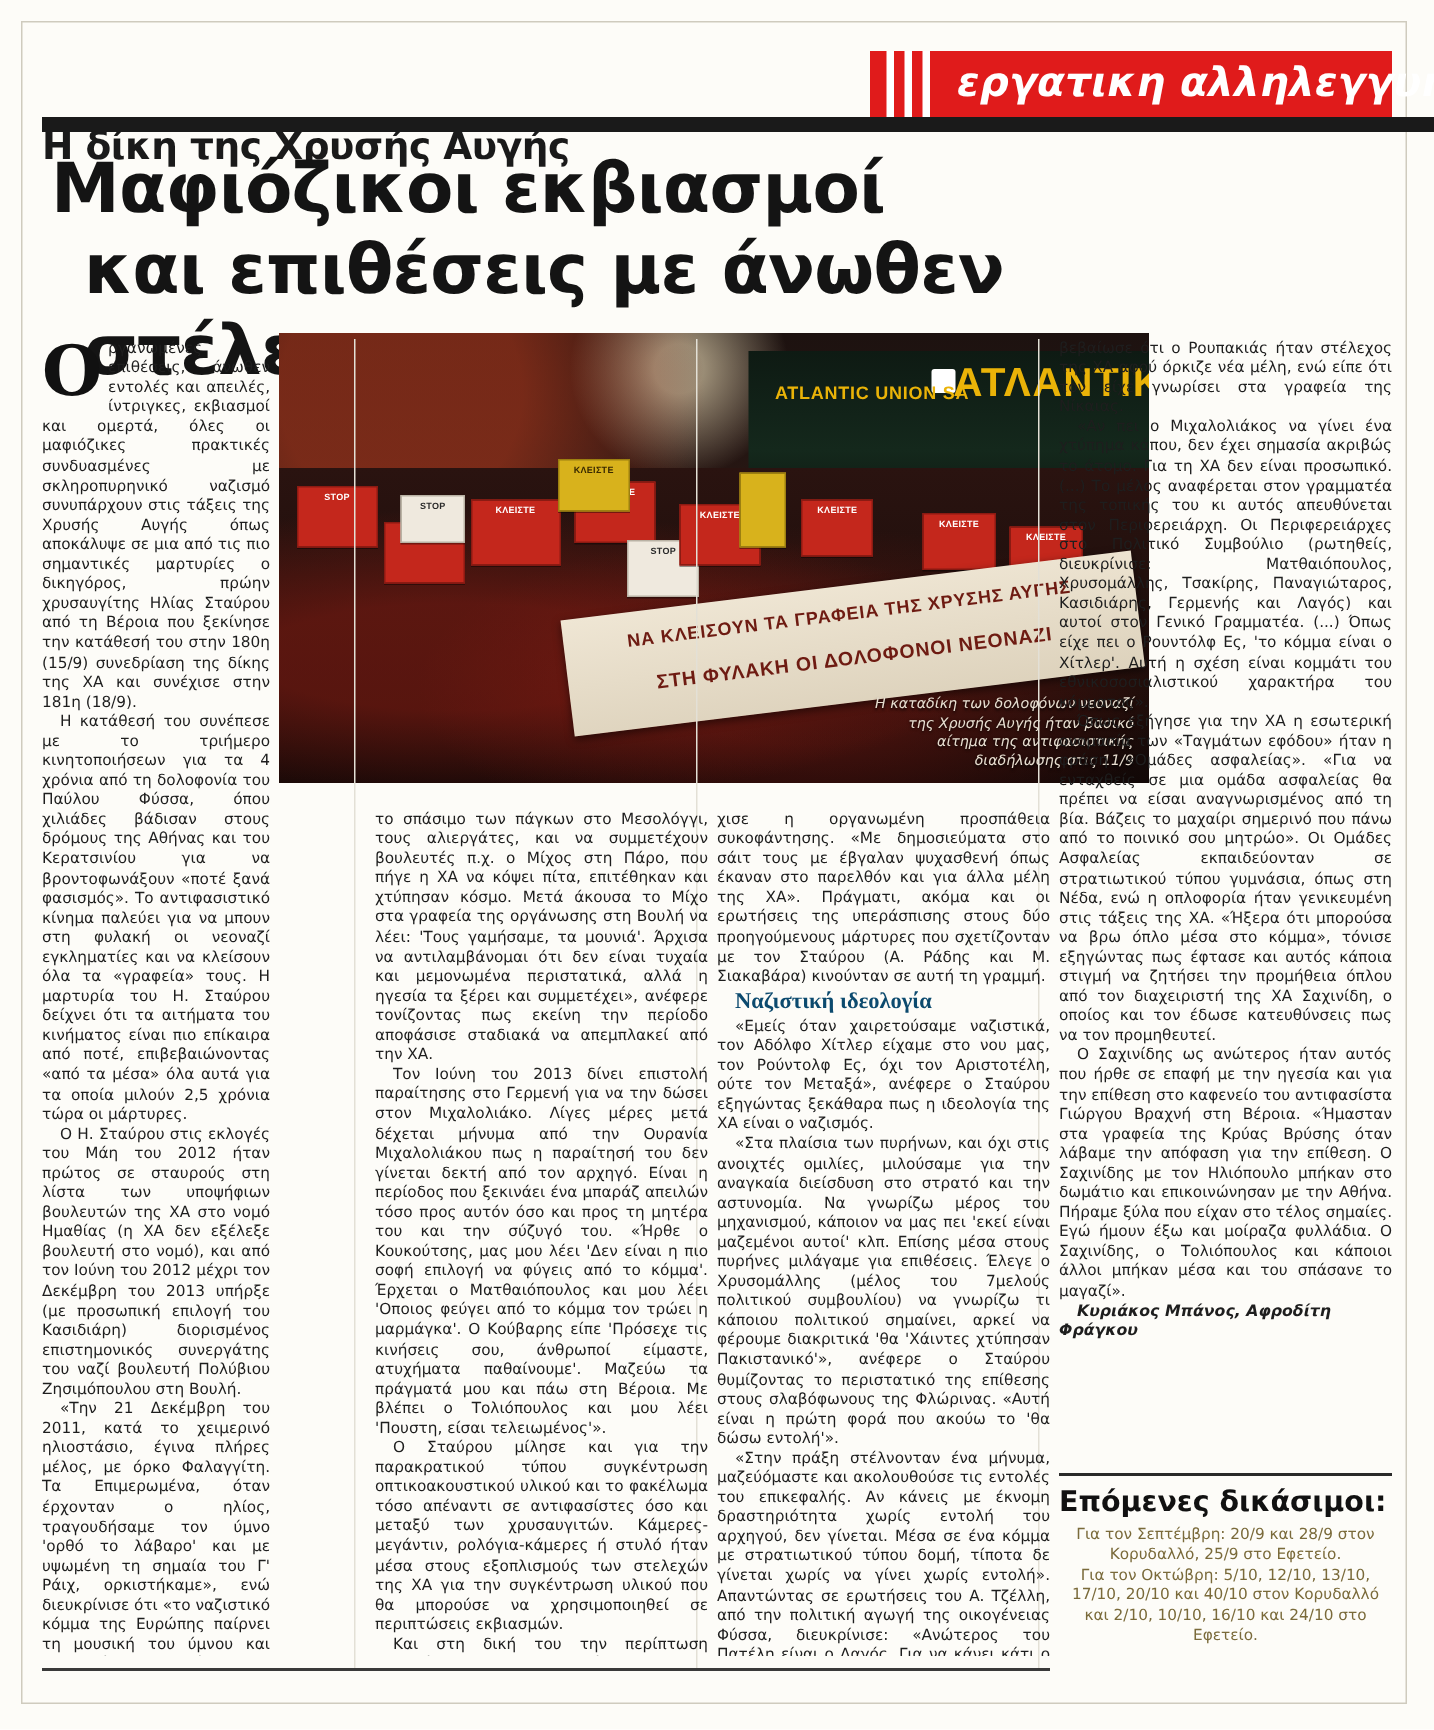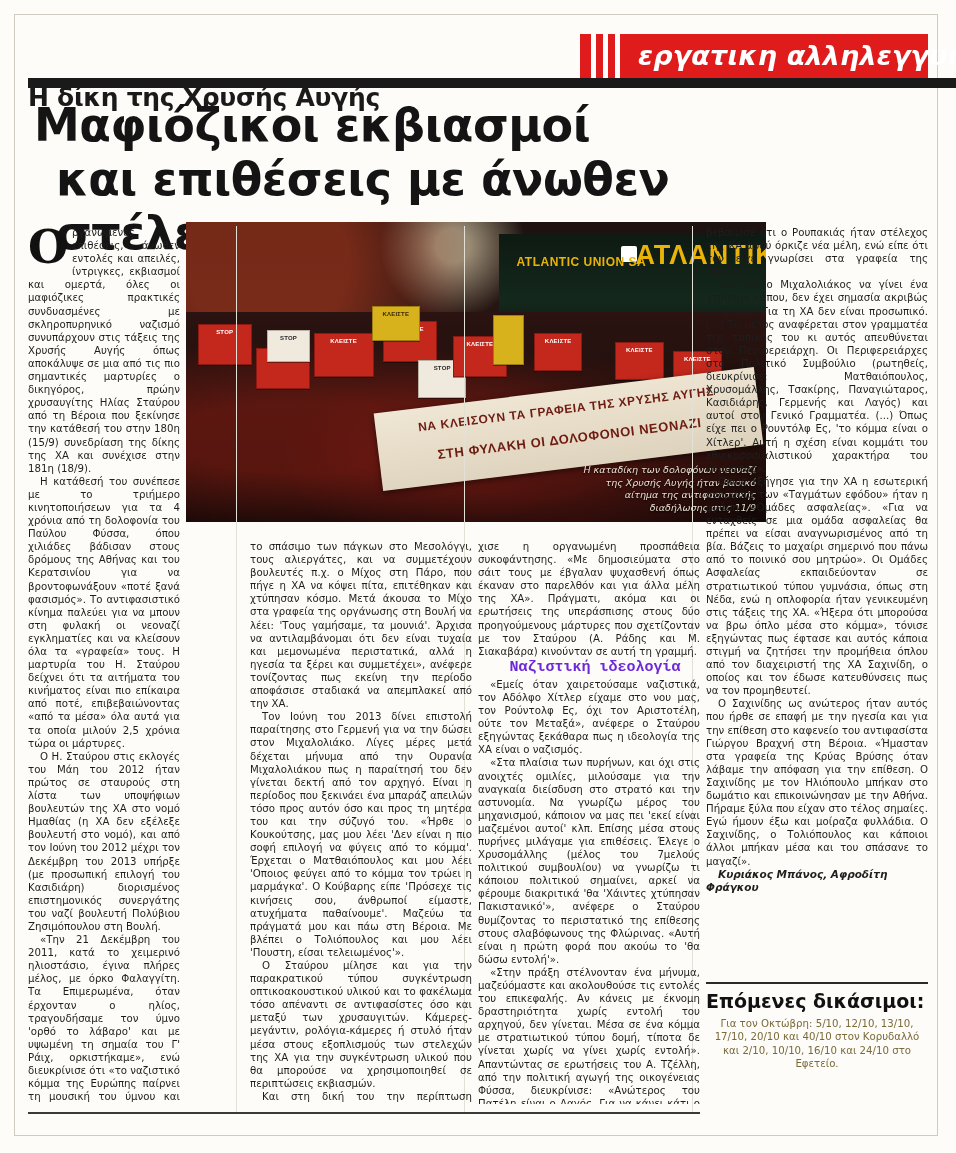--- a/index.html
+++ b/index.html
@@ -235,28 +235,28 @@
   .dropcap {
     float: left;
     font-family: "DejaVu Serif", "Liberation Serif", serif;
     font-weight: bold;
     font-size: 46px;
     line-height: 38px;
     padding: 2px 4px 0 0;
     color: #111;
   }
   .subhead {
-    font-family: Liberation Mono, monospace;
+    font-family: Liberation Serif, serif;
     font-weight: bold;
     font-size: 15px;
     line-height: 20px;
     margin: 7px 0 4px 0;
-    color: #6d28d9;
+    color: #0c4a6e;
     text-indent: 0;
-    text-align: center;
+    text-align: left;
   }
   .byline {
     text-align: left;
     font-style: italic;
     font-weight: bold;
     font-size: 10.5px;
     margin-top: 7px;
     text-indent: 0;
   }
 
@@ -413,19 +413,20 @@
     <p>«Αν πει ο Μιχαλολιάκος να γίνει ένα χτύπημα κάπου, δεν έχει σημασία ακριβώς το άτομο. Για τη ΧΑ δεν είναι προσωπικό. (...) Το μέλος αναφέρεται στον γραμματέα της τοπικής του κι αυτός απευθύνεται στον Περιφερειάρχη. Οι Περιφερειάρχες στο Πολιτικό Συμβούλιο (ρωτηθείς, διευκρίνισε: Ματθαιόπουλος, Χρυσομάλλης, Τσακίρης, Παναγιώταρος, Κασιδιάρης, Γερμενής και Λαγός) και αυτοί στον Γενικό Γραμματέα. (...) Όπως είχε πει ο Ρουντόλφ Ες, 'το κόμμα είναι ο Χίτλερ'. Αυτή η σχέση είναι κομμάτι του εθνικοσοσιαλιστικού χαρακτήρα του κόμματος».</p>
     <p>Όπως εξήγησε για την ΧΑ η εσωτερική ονομασία των «Ταγμάτων εφόδου» ήταν η φράση «Ομάδες ασφαλείας». «Για να ενταχθείς σε μια ομάδα ασφαλείας θα πρέπει να είσαι αναγνωρισμένος από τη βία. Βάζεις το μαχαίρι σημερινό που πάνω από το ποινικό σου μητρώο». Οι Ομάδες Ασφαλείας εκπαιδεύονταν σε στρατιωτικού τύπου γυμνάσια, όπως στη Νέδα, ενώ η οπλοφορία ήταν γενικευμένη στις τάξεις της ΧΑ. «Ήξερα ότι μπορούσα να βρω όπλο μέσα στο κόμμα», τόνισε εξηγώντας πως έφτασε και αυτός κάποια στιγμή να ζητήσει την προμήθεια όπλου από τον διαχειριστή της ΧΑ Σαχινίδη, ο οποίος και τον έδωσε κατευθύνσεις πως να τον προμηθευτεί.</p>
     <p>Ο Σαχινίδης ως ανώτερος ήταν αυτός που ήρθε σε επαφή με την ηγεσία και για την επίθεση στο καφενείο του αντιφασίστα Γιώργου Βραχνή στη Βέροια. «Ήμασταν στα γραφεία της Κρύας Βρύσης όταν λάβαμε την απόφαση για την επίθεση. Ο Σαχινίδης με τον Ηλιόπουλο μπήκαν στο δωμάτιο και επικοινώνησαν με την Αθήνα. Πήραμε ξύλα που είχαν στο τέλος σημαίες. Εγώ ήμουν έξω και μοίραζα φυλλάδια. Ο Σαχινίδης, ο Τολιόπουλος και κάποιοι άλλοι μπήκαν μέσα και του σπάσανε το μαγαζί».</p>
     <p class="byline">Κυριάκος Μπάνος, Αφροδίτη Φράγκου</p>
   </div>
 
   <div class="datesbox">
     <div class="datesbox-rule"></div>
     <h3>Επόμενες δικάσιμοι:</h3>
     <div class="dates-body">
+      <p>Για τον Σεπτέμβρη: 20/9 και 28/9 στον Κορυδαλλό, 25/9 στο Εφετείο.</p>
       <p>Για τον Οκτώβρη: 5/10, 12/10, 13/10, 17/10, 20/10 και 40/10 στον Κορυδαλλό και 2/10, 10/10, 16/10 και 24/10 στο Εφετείο.</p>
     </div>
   </div>
 
   <div class="bottom-rule"></div>
 
 </div>
 
 </body></html>

